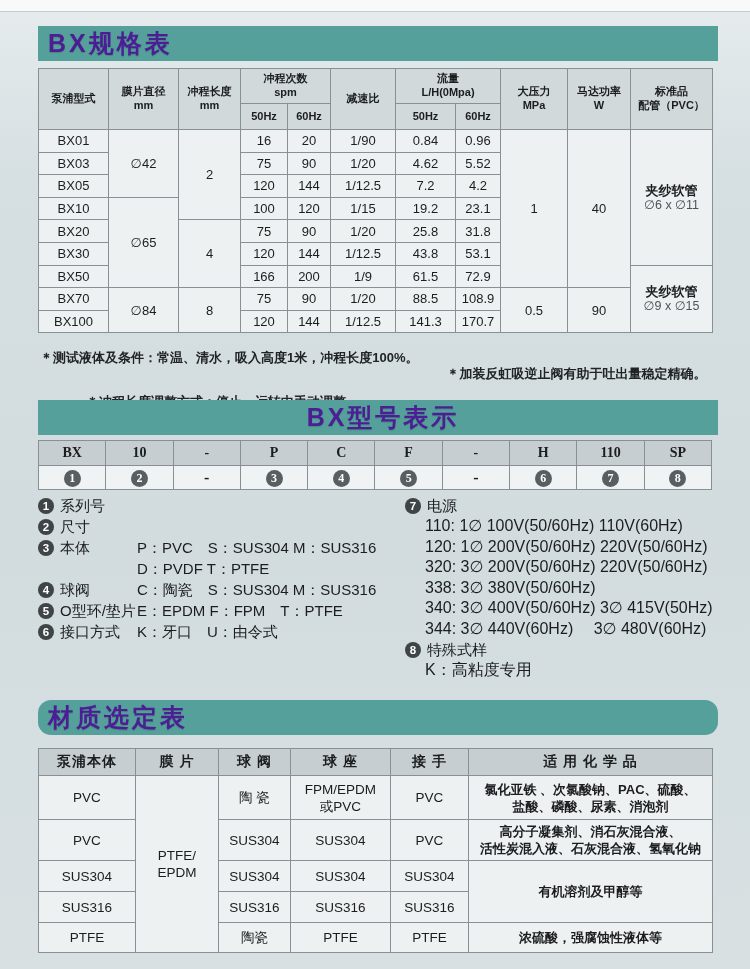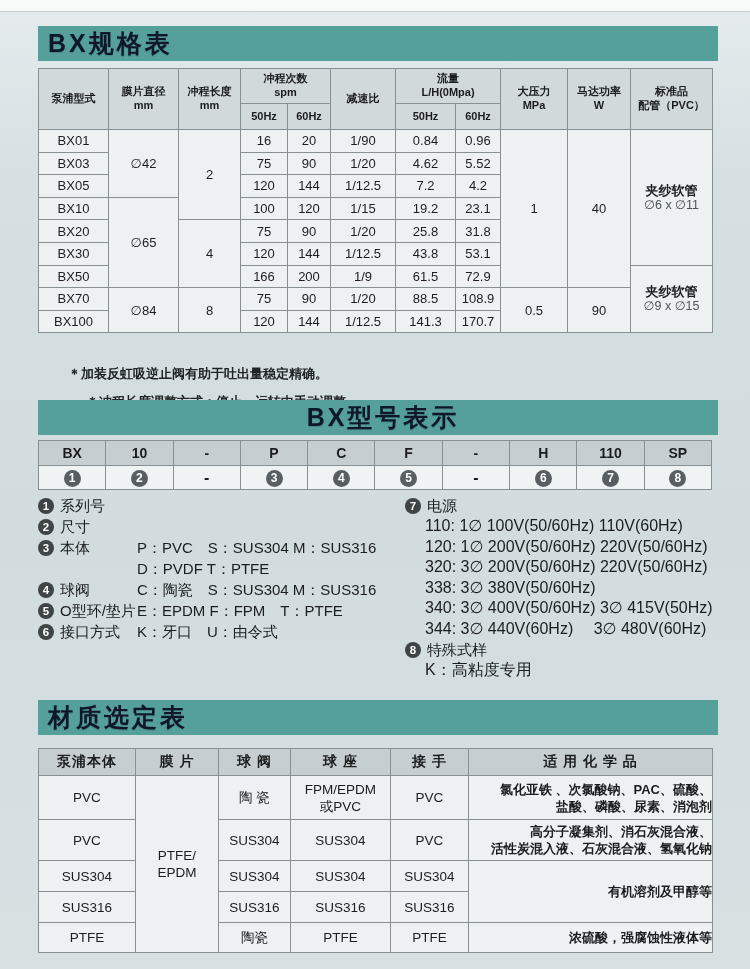--- a/index.html
+++ b/index.html
@@ -6,47 +6,47 @@
   .page {
     position:relative; width:750px; height:969px; margin:0 auto;
     background:linear-gradient(180deg,#e6ecee 0%, #d6dfe2 18%, #d2dcdf 55%, #d8e0e2 100%);
     font-family:"Liberation Sans","DejaVu Sans",sans-serif;
     color:#1b1d1e; overflow:hidden;
   }
   .top-strip { position:absolute; top:0; left:0; width:750px; height:11px; background:#f8fafa; border-bottom:1px solid #c3cccf; }
 
   .banner {
     position:absolute; left:38px; width:680px; height:35px;
-    background:#55a09a; color:#0f172a;
+    background:#55a09a; color:#4c1d95;
     font-size:25px; font-weight:bold; line-height:35px;
     padding-left:10px; letter-spacing:3px; box-sizing:border-box;
     text-shadow:0 1px 1px rgba(0,0,0,0.15);
   }
-  .banner1 { top:26px; } .banner2 { top:400px;text-align:center; } .banner3 { top:700px; }
+  .banner1 { top:26px; } .banner2 { top:400px;text-align:center; } .banner3 { top:700px;border-radius:13px; }
 
   table { border-collapse:collapse; table-layout:fixed; }
   th, td { border:1px solid #879094; text-align:center; vertical-align:middle; padding:0; overflow:hidden; }
 
   
   .spec { position:absolute; top:68px; left:38px; width:674px; }
   .spec th { background:#d2d9db; font-weight:bold; font-size:11px; line-height:1.25; white-space:pre-line; }
   .spec td { background:#edf1f2; font-size:13px; }
   .spec tr.hrow1 th { height:34px; }
   .spec tr.hrow2 th { height:25px; }
   .spec tr.drow td { height:21.6px; }
   .pipe-name { font-weight:bold; font-size:13px; line-height:15px; }
   .pipe-size { font-size:12.5px; color:#4d5457; line-height:14px; }
 
   
   .notes { position:absolute; left:40px; top:349px; width:690px; font-size:13px; font-weight:bold; color:#212425; }
   .notes .nline { display:flex; margin-bottom:10px; white-space:nowrap; }
   .notes .gap1 { margin-left:28px;margin-top:16px; } .notes .gap2 { margin-left:46px; }
 
   
-  .model { position:absolute; top:440px; left:38px; width:674px; }
+  .model { position:absolute; top:440px; left:38px; width:674px;font-family:Liberation Serif, serif; }
   .model td { width:10%; }
   .model tr.mrow1 td { background:#c7ced1; font-weight:bold; font-size:14px; height:24px; }
   .model tr.mrow2 td { background:#f0f3f4; height:23px; font-weight:bold; }
   .mcircle {
     display:inline-block; width:17px; height:17px; border-radius:50%;
     background:#585f63; color:#fff; font-size:12px; line-height:17px; font-weight:bold;
   }
 
   
   .legend-left  { position:absolute; left:38px;  top:495px; width:365px; }
@@ -59,21 +59,21 @@
     background:#3f4447; color:#fff; font-size:11.5px; line-height:16px; text-align:center; font-weight:bold;
   }
   .llines div { line-height:21px; white-space:pre; }
   .sublines { margin-left:20px; }
   .sublines div { line-height:20.5px; white-space:pre; }
 
   
   .material { position:absolute; top:748px; left:38px; width:674px; }
   .material th { background:#c7ced1; font-weight:bold; font-size:14px; height:26px; letter-spacing:1px; }
   .material td { background:#edf1f2; font-size:13.5px; white-space:pre-line; line-height:17px; }
-  .material .chem { text-align:right; font-weight:bold; font-size:13px; }
+  .material .chem { text-align:center; font-weight:bold; font-size:13px; }
   .material tr.r1 td { height:43px; }
   .material tr.r2 td { height:40px; }
   .material tr.r3 td, .material tr.r4 td { height:30px; }
   .material tr.r5 td { height:29px; }
 </style>
 </head>
 <body>
 
 <div class="page">
   <div class="top-strip"></div>
@@ -208,20 +208,21 @@
       <td>144</td>
       <td>1/12.5</td>
       <td>141.3</td>
       <td>170.7</td>
     </tr>
   </tbody>
     </table>
 
   <div class="notes">
     <div class="nline">
+      <span>＊测试液体及条件：常温、清水，吸入高度1米，冲程长度100%。</span>
       <span class="gap1">＊加装反虹吸逆止阀有助于吐出量稳定精确。</span>
     </div>
     <div class="nline">
       <span class="gap2">＊冲程长度调整方式：停止、运转中手动调整。</span>
     </div>
   </div>
 
   <div class="banner banner2">BX型号表示</div>
 
   <table class="model">

